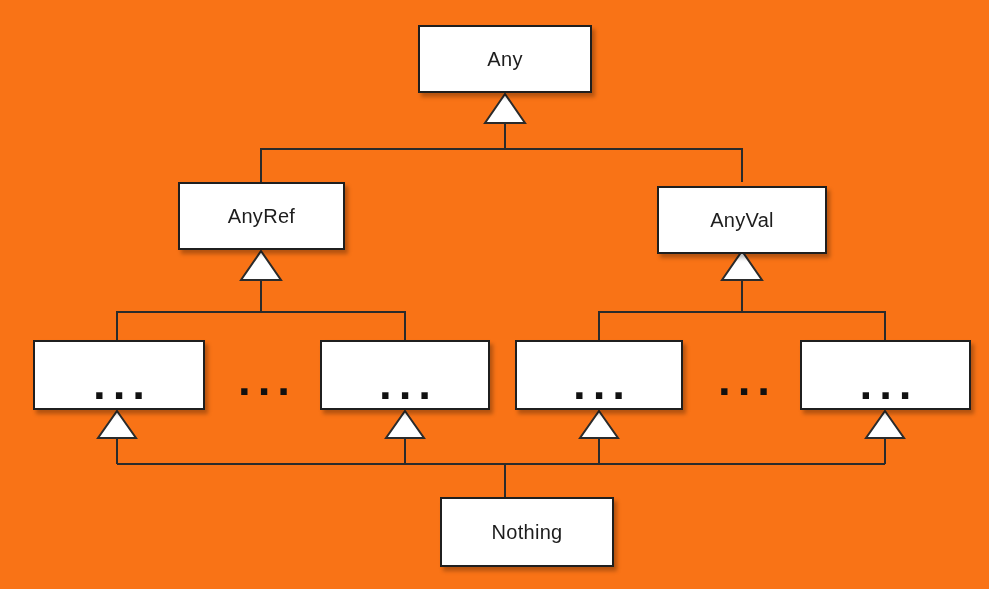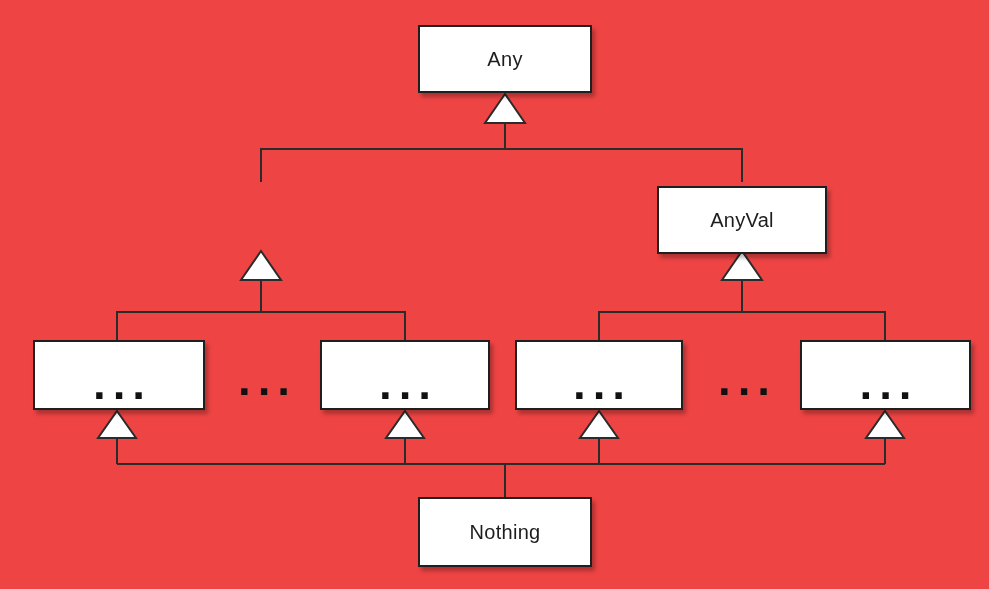--- a/index.html
+++ b/index.html
@@ -5,21 +5,21 @@
   html, body {
     margin: 0;
     padding: 0;
     background: #ffffff;
     font-family: "Liberation Sans", sans-serif;
   }
   #stage {
     position: relative;
     width: 989px;
     height: 589px;
-    background: #ef4444;
+    background: #f97316;
     overflow: hidden;
   }
   #edges {
     position: absolute;
     left: 0;
     top: 0;
     width: 989px;
     height: 589px;
   }
   .node {
@@ -97,20 +97,23 @@
       <path d="M405,411 L424,438 L386,438 Z"></path>
       <path d="M599,411 L618,438 L580,438 Z"></path>
       <path d="M885,411 L904,438 L866,438 Z"></path>
     </g>
   </svg>
 
   <div class="node" style="left:418px; top:25px; width:174px; height:68px;">
     <span>Any</span>
   </div>
 
+  <div class="node" style="left:178px; top:182px; width:167px; height:68px;">
+    <span>AnyRef</span>
+  </div>
 
   <div class="node" style="left:657px; top:186px; width:170px; height:68px;">
     <span>AnyVal</span>
   </div>
 
   <div class="node dotsbox" style="left:33px; top:340px; width:172px; height:70px;">
     <span class="dots">...</span>
   </div>
 
   <div class="node dotsbox" style="left:320px; top:340px; width:170px; height:70px;">
@@ -118,21 +121,21 @@
   </div>
 
   <div class="node dotsbox" style="left:515px; top:340px; width:168px; height:70px;">
     <span class="dots">...</span>
   </div>
 
   <div class="node dotsbox" style="left:800px; top:340px; width:171px; height:70px;">
     <span class="dots">...</span>
   </div>
 
-  <div class="node" style="left:418px; top:497px; width:174px; height:70px;">
+  <div class="node" style="left:440px; top:497px; width:174px; height:70px;">
     <span>Nothing</span>
   </div>
 
   <div class="mid-dots" style="left:191px; top:366px;">...</div>
 
   <div class="mid-dots" style="left:671px; top:366px;">...</div>
 
 </div>
 
 </body></html>

